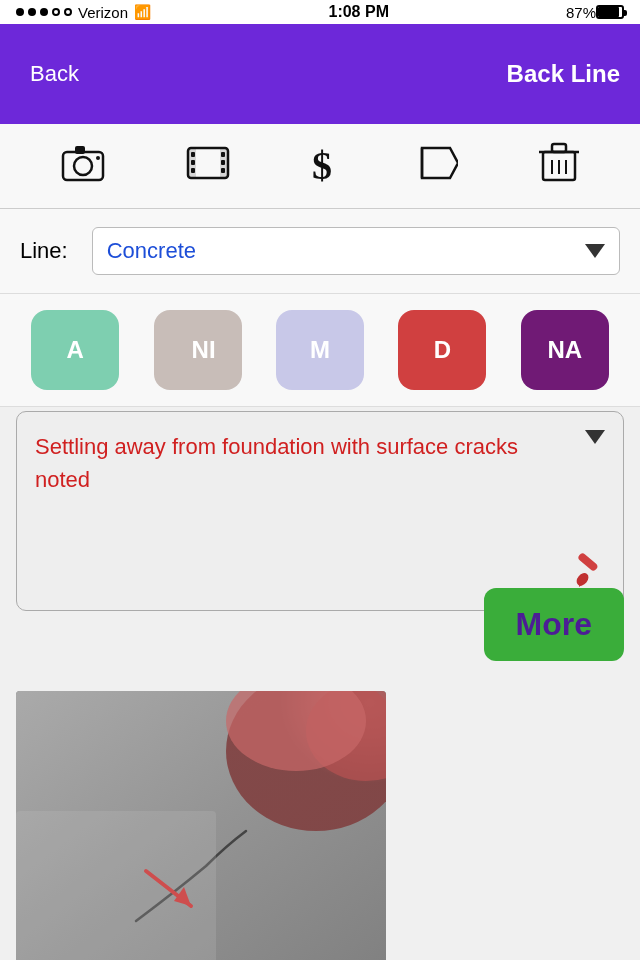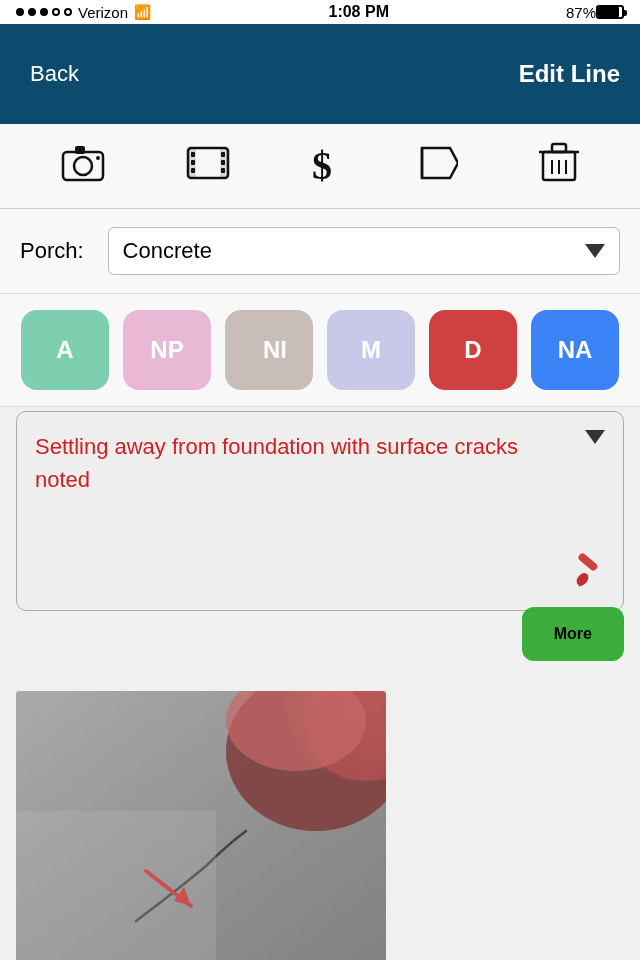--- a/index.html
+++ b/index.html
@@ -47,21 +47,21 @@
     }
     .battery-fill {
       height: 100%; background: #000; border-radius: 1px;
       width: 87%;
     }
 
     
     .nav-bar {
       width: 640px;
       height: 100px;
-      background: #0c4a6e;
+      background: #6d28d9;
       display: flex;
       align-items: center;
       justify-content: space-between;
       padding: 0 20px;
     }
     .nav-btn {
       color: #fff;
       font-size: 22px;
       font-weight: 500;
       background: none;
@@ -111,21 +111,21 @@
       flex: 1;
       display: flex;
       align-items: center;
       border: 1px solid #bbb;
       border-radius: 6px;
       background: #fff;
       padding: 10px 14px;
       font-size: 22px;
       justify-content: space-between;
     }
-    .porch-dropdown-text { color: #000000; }
+    .porch-dropdown-text { color: #1d4ed8; }
     .dropdown-arrow {
       width: 0; height: 0;
       border-left: 10px solid transparent;
       border-right: 10px solid transparent;
       border-top: 14px solid #333;
       margin-left: 14px;
     }
 
     
     .rating-row {
@@ -142,21 +142,21 @@
       font-size: 24px; font-weight: 700;
       color: #fff;
       cursor: pointer;
       border: none;
     }
     .btn-a  { background: #7ecfb0; color: #fff; }
     .btn-np { background: #e8b8d4; color: #fff; }
     .btn-ni { background: #c8bdb8; color: #fff; padding-left: 12px; }
     .btn-m  { background: #c8c8e8; color: #fff; }
     .btn-d  { background: #d04040; color: #fff; }
-    .btn-na { background: #3b82f6; color: #fff; }
+    .btn-na { background: #701a75; color: #fff; }
 
     
     .notes-section {
       margin: 4px 16px 0 16px;
       position: relative;
     }
     .notes-box {
       border: 1.5px solid #aaa;
       border-radius: 10px;
       background: #eeeeee;
@@ -185,22 +185,22 @@
       transform: rotate(-20deg);
       cursor: pointer;
     }
 
     
     .more-btn {
       position: absolute;
       right: 0px;
       bottom: -50px;
       background: #3aad3a;
-      color: #000000;
-      font-size: 16px;
+      color: #4c1d95;
+      font-size: 32px;
       font-weight: 600;
       border: none;
       border-radius: 12px;
       padding: 18px 32px;
       cursor: pointer;
     }
 
     
     .photo-area {
       margin: 80px 16px 16px 16px;
@@ -234,21 +234,21 @@
   <div class="status-right">
     <span>87%</span>
     <div class="battery">
       <div class="battery-fill"></div>
     </div>
   </div>
 </div>
 
 <div class="nav-bar">
   <button class="nav-btn">Back</button>
-  <span class="nav-title">Edit Line</span>
+  <span class="nav-title">Back Line</span>
 </div>
 
 <div class="toolbar">
   <span class="toolbar-icon">
     <svg width="44" height="38" viewBox="0 0 44 38" fill="none" xmlns="http://www.w3.org/2000/svg">
       <rect x="2" y="8" width="40" height="28" rx="4" stroke="#111" stroke-width="2.5" fill="none"></rect>
       <circle cx="22" cy="22" r="9" stroke="#111" stroke-width="2.5" fill="none"></circle>
       <rect x="14" y="2" width="10" height="8" rx="2" fill="#111"></rect>
       <circle cx="37" cy="14" r="2" fill="#111"></circle>
     </svg>
@@ -279,30 +279,29 @@
       <line x1="0" y1="10" x2="40" y2="10" stroke="#111" stroke-width="2.5"></line>
       <rect x="13" y="2" width="14" height="8" rx="2" stroke="#111" stroke-width="2.5" fill="none"></rect>
       <line x1="13" y1="18" x2="13" y2="32" stroke="#111" stroke-width="2"></line>
       <line x1="20" y1="18" x2="20" y2="32" stroke="#111" stroke-width="2"></line>
       <line x1="27" y1="18" x2="27" y2="32" stroke="#111" stroke-width="2"></line>
     </svg>
   </span>
 </div>
 
 <div class="porch-row">
-  <span class="porch-label">Porch:</span>
+  <span class="porch-label">Line:</span>
   <div class="porch-dropdown">
     <span class="porch-dropdown-text">Concrete</span>
     <div class="dropdown-arrow"></div>
   </div>
 </div>
 
 <div class="rating-row">
   <button class="rating-btn btn-a">A</button>
-  <button class="rating-btn btn-np">NP</button>
   <button class="rating-btn btn-ni">NI</button>
   <button class="rating-btn btn-m">M</button>
   <button class="rating-btn btn-d">D</button>
   <button class="rating-btn btn-na">NA</button>
 </div>
 
 <div class="notes-section">
   <div class="notes-box">
     <div class="notes-dropdown-arrow"></div>
     <p class="notes-text">Settling away from foundation with surface cracks noted</p>

